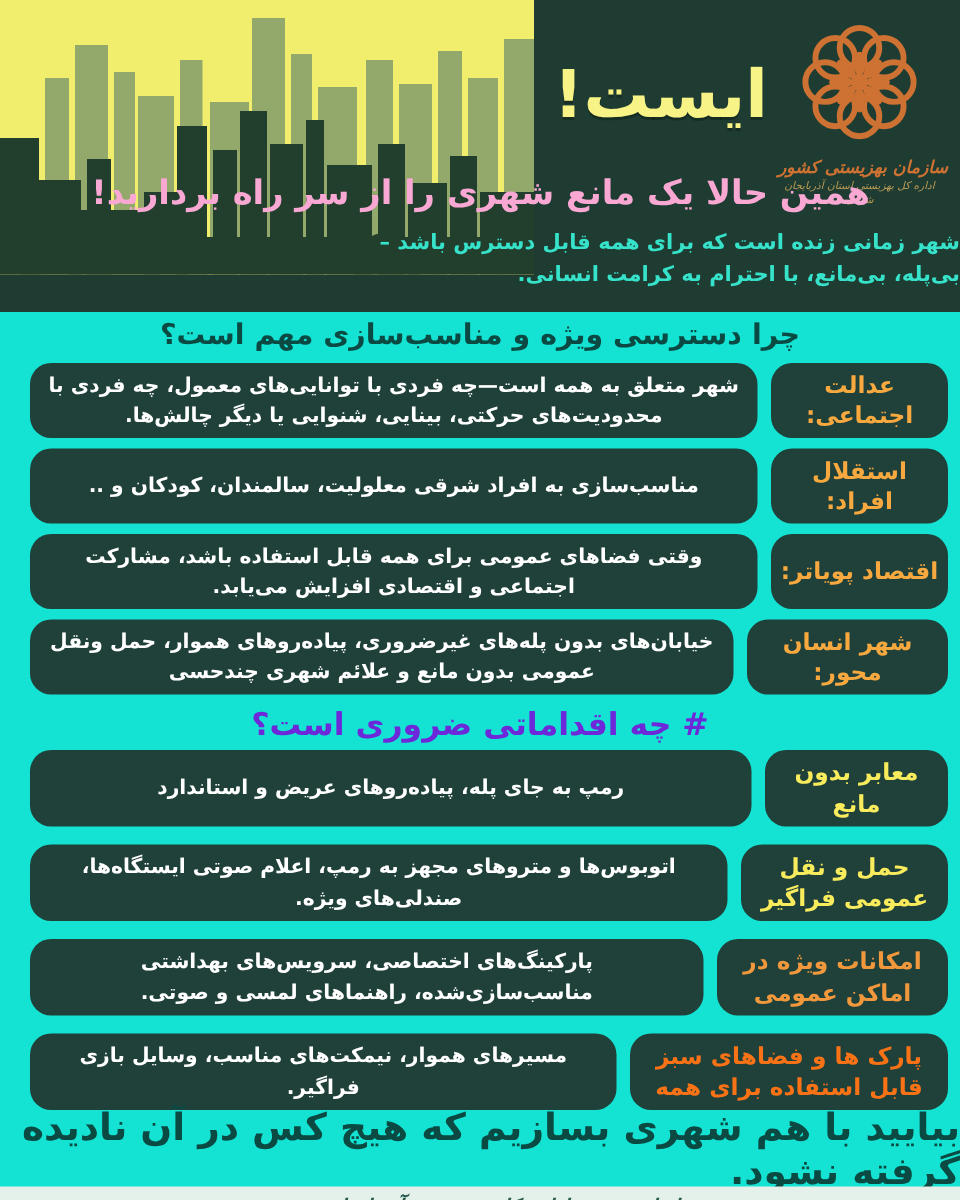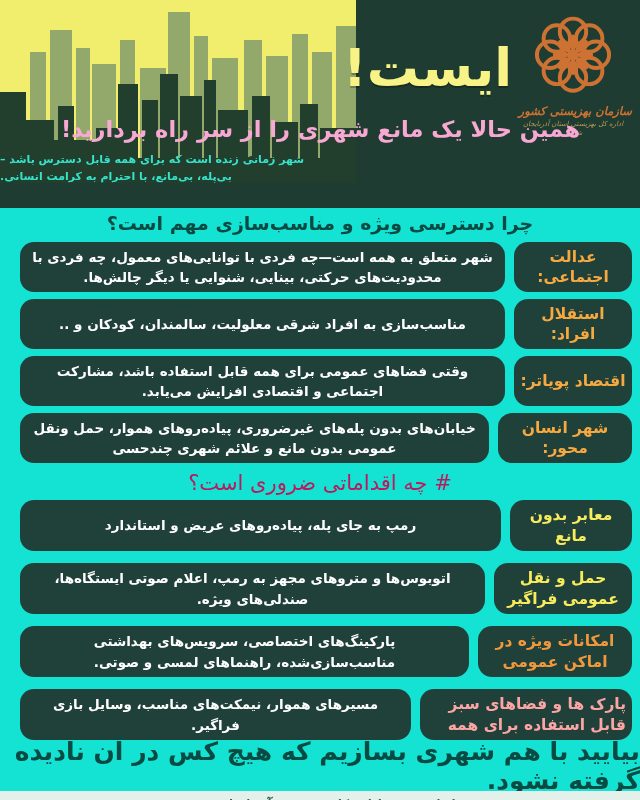--- a/index.html
+++ b/index.html
@@ -12,41 +12,41 @@
     position:relative;width:640px;height:800px;overflow:hidden;
     background:#14e3d3;direction:rtl;
     display:flex;flex-direction:column;
   }
   
   .top-banner{position:relative;height:208px;background:#1e3c31;flex:none;}
   .sky-block{position:absolute;left:0;top:0;width:356px;height:183px;background:#f1ee6d;overflow:hidden;}
   .sky-block svg{position:absolute;left:0;bottom:0;width:100%;height:100%;}
   .stop-word{
     position:absolute;top:42px;right:128px;
-    color:#f8f386;font-size:52px;font-weight:bold;line-height:1;
+    color:#f8f386;font-size:44px;font-weight:bold;line-height:1;
     text-shadow:0 2px 0 rgba(0,0,0,.25);
   }
   .logo{position:absolute;top:16px;right:8px;width:118px;text-align:center;}
   .logo svg{width:88px;height:88px;display:block;margin:0 auto;}
   .logo .org-name{color:#cd7233;font-size:11.5px;font-weight:bold;font-style:italic;line-height:1.25;margin-top:0;text-align:right;}
   .logo .org-sub{color:#b99a55;font-size:7px;font-style:italic;line-height:1.2;margin-top:2px;}
   .headline{
     position:absolute;top:116px;right:0;left:0;
     color:#f9a8d4;font-size:22.5px;font-weight:bold;
     padding-right:60px;padding-left:10px;white-space:nowrap;
   }
   .subheadline{
-    position:absolute;top:152px;right:0;left:0;text-align:left;
-    color:#37e2cb;font-size:11px;font-weight:bold;line-height:1.5;
+    position:absolute;top:152px;right:0;left:0;text-align:right;
+    color:#37e2cb;font-size:14px;font-weight:bold;line-height:1.5;
   }
   
   .sec1-title{flex:none;height:32px;line-height:30px;text-align:center;
     color:#0b4a43;font-size:19px;font-weight:bold;}
   .sec2-title{flex:none;height:37px;line-height:40px;text-align:center;
-    color:#be185d;font-size:21px;font-weight:normal;}
+    color:#6d28d9;font-size:21px;font-weight:bold;}
   
   .rows{flex:none;display:flex;flex-direction:column;gap:7px;padding:2px 8px 0 20px;}
   #sec2-rows{gap:12px;padding-top:0;}
   .row{display:flex;gap:9px;height:50px;}
   #sec2-rows .row{height:51px;}
   .cell{
     background:#20413a;border-radius:14px;color:#fff;
     display:flex;align-items:center;justify-content:center;text-align:center;
   }
   .row-content{flex:1;font-size:13.5px;font-weight:bold;line-height:1.5;padding:2px 12px;}
@@ -180,20 +180,20 @@
     <div class="cell row-label" style="color: rgb(249, 236, 92);">حمل و نقل عمومی فراگیر</div>
     <div class="cell row-content">اتوبوس‌ها و متروهای مجهز به رمپ، اعلام صوتی ایستگاه‌ها، صندلی‌های ویژه.</div>
   </div>
 
   <div class="row">
     <div class="cell row-label" style="color: rgb(242, 152, 60);">امکانات ویژه در اماکن عمومی</div>
     <div class="cell row-content">پارکینگ‌های اختصاصی، سرویس‌های بهداشتی مناسب‌سازی‌شده، راهنماهای لمسی و صوتی.</div>
   </div>
 
   <div class="row">
-    <div class="cell row-label" style="color: #fca5a5; text-align: right;">پارک ها و فضاهای سبز قابل استفاده برای همه</div>
+    <div class="cell row-label" style="color: #f97316;">پارک ها و فضاهای سبز قابل استفاده برای همه</div>
     <div class="cell row-content">مسیرهای هموار، نیمکت‌های مناسب، وسایل بازی فراگیر.</div>
   </div>
 </div>
 
   <div class="cta">بیایید با هم شهری بسازیم که هیچ کس در آن نادیده گرفته نشود.</div>
   <div class="footer">روابط عمومی اداره کل بهزیستی آذربایجان شرقی</div>
 </div>
 
 </body></html>

